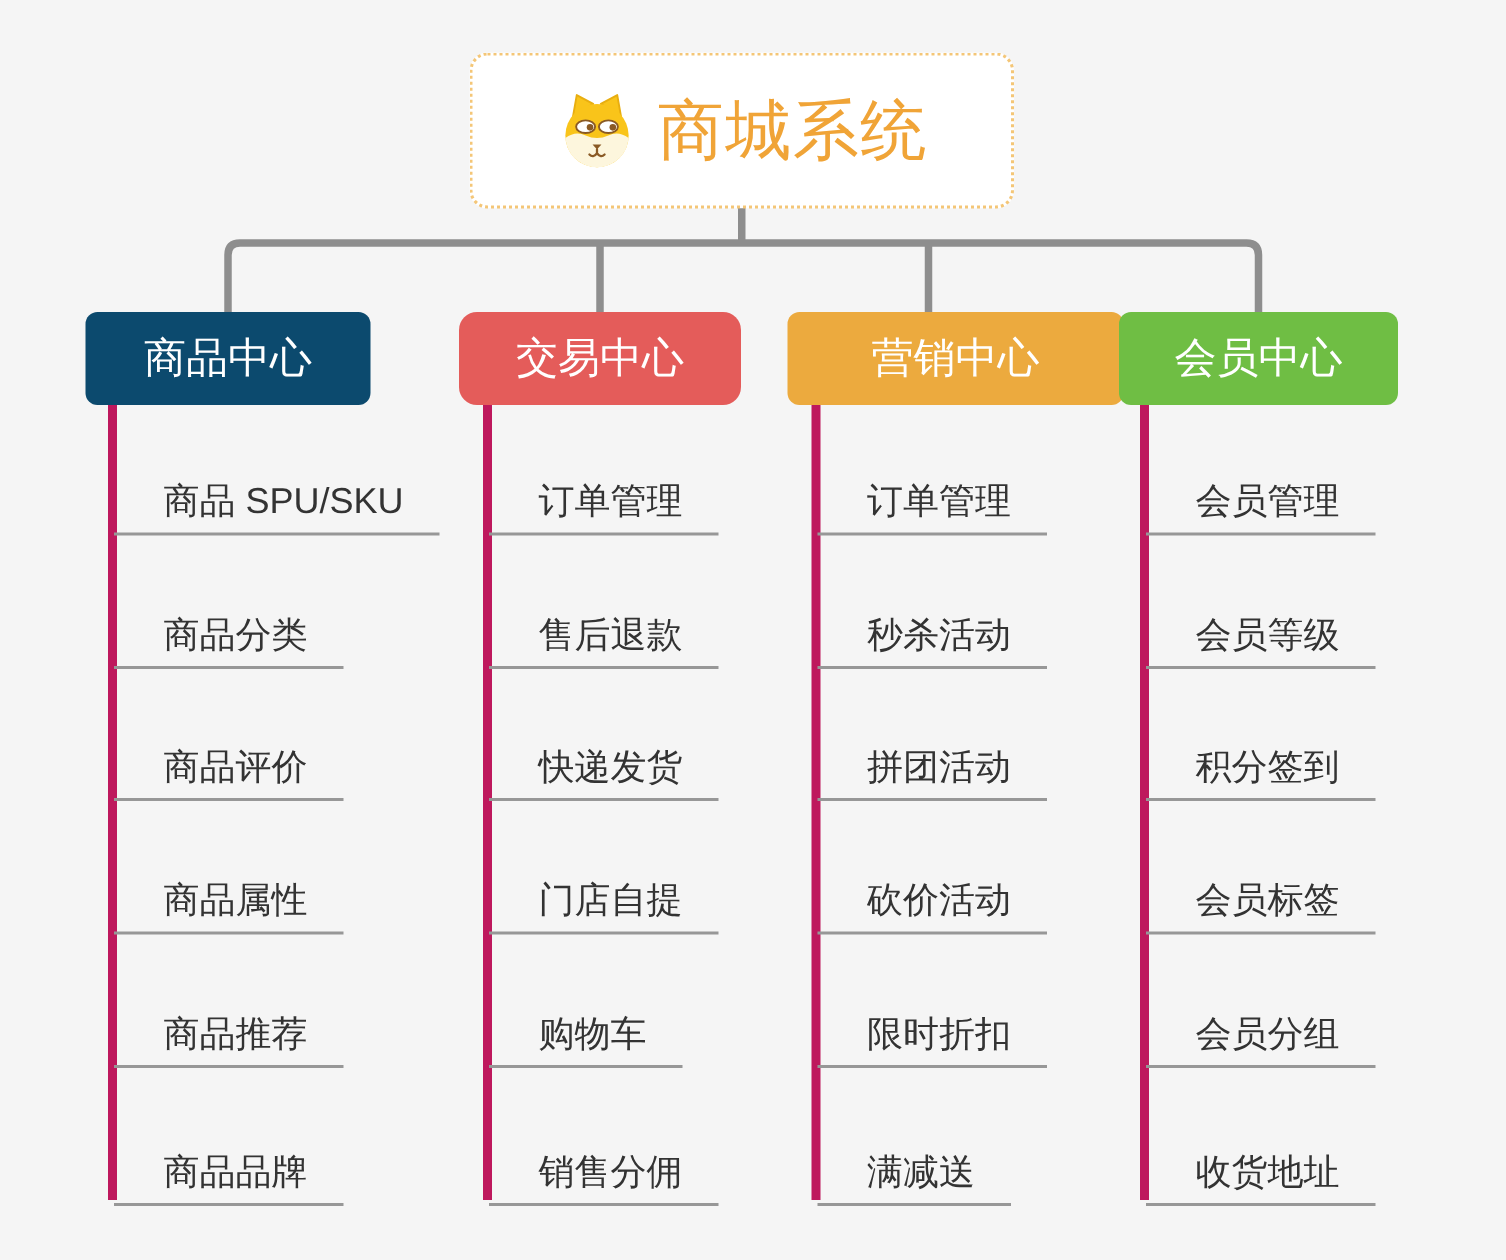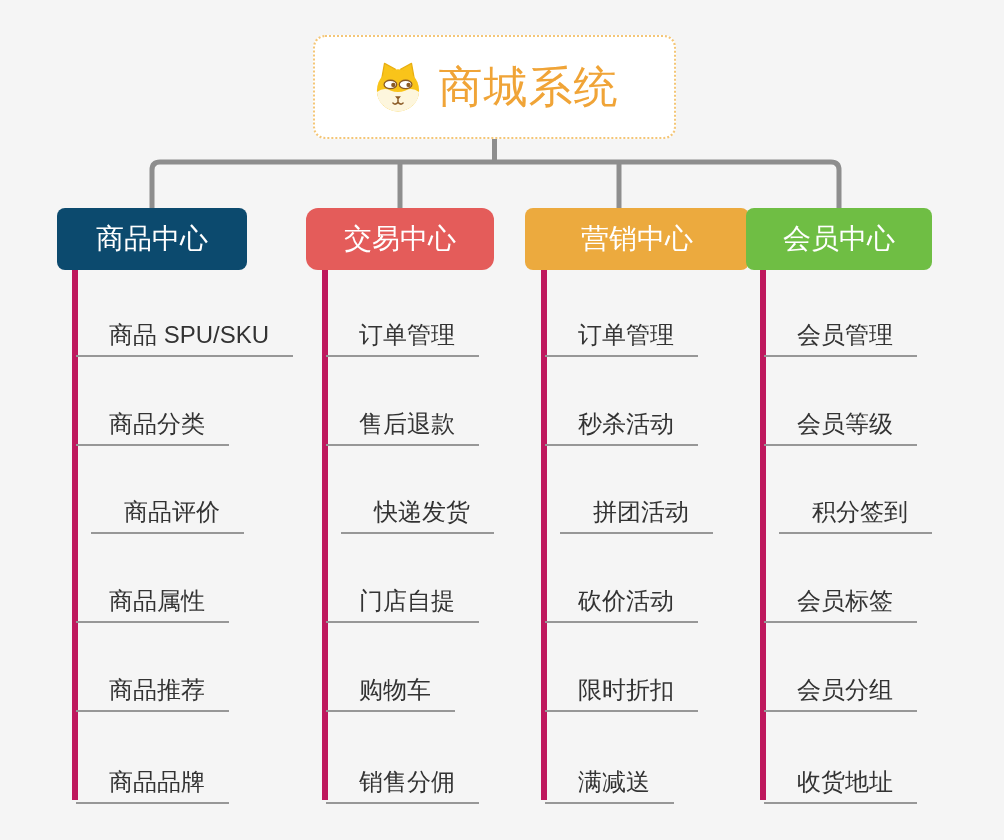--- a/index.html
+++ b/index.html
@@ -64,21 +64,21 @@
   .leaf {
     position: absolute; left: -2px;
     white-space: nowrap;
     font-size: 24px; line-height: 32px; color: #333333;
     padding: 0 24px 4px 33px;
     border-bottom: 2px solid #979797;
     cursor: pointer;
   }
   .leaf:nth-child(1) { top: 49px; }
   .leaf:nth-child(2) { top: 138px; }
-  .leaf:nth-child(3) { top: 226px; margin-left: 15px; }
+  .leaf:nth-child(3) { top: 226px; }
   .leaf:nth-child(4) { top: 315px; }
   .leaf:nth-child(5) { top: 404px; }
   .leaf:nth-child(6) { top: 496px; }
 </style>
 </head>
 <body>
 
 <div class="canvas">
 
   <svg class="connectors" viewBox="0 0 1004 840" xmlns="http://www.w3.org/2000/svg">

